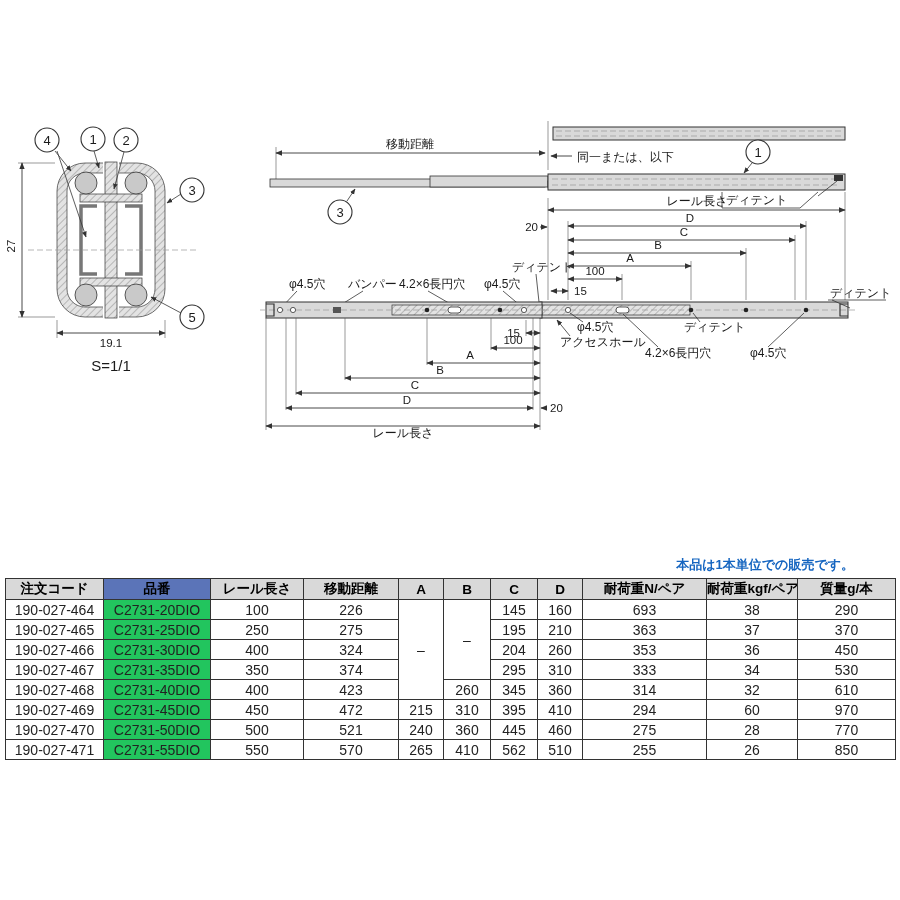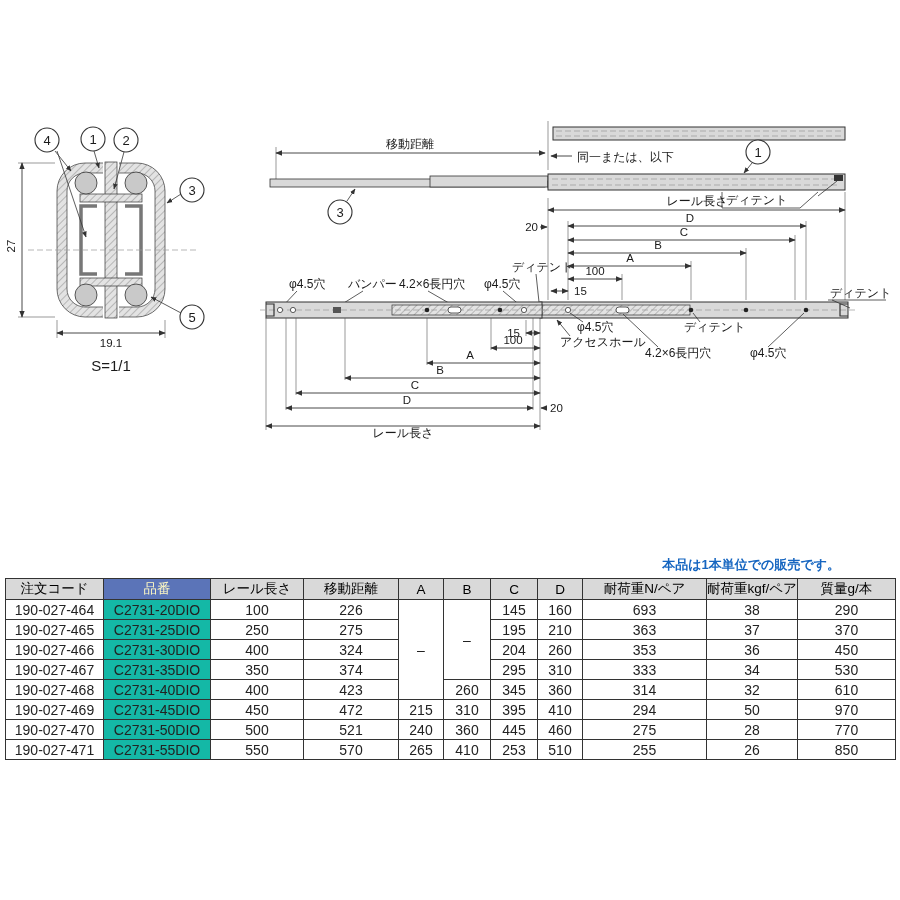--- a/index.html
+++ b/index.html
@@ -12,27 +12,27 @@
   .dim{stroke:#333;stroke-width:0.9;}
   .ext{stroke:#555;stroke-width:0.6;}
   .lead{stroke:#333;stroke-width:0.8;fill:none;}
   .dash{stroke:#999;stroke-width:0.7;stroke-dasharray:6 3;}
   .rail{fill:#d9d9d9;stroke:#333;stroke-width:1;}
   .railthin{fill:#d9d9d9;stroke:#333;stroke-width:0.8;}
   .hatchfill{fill:url(#hatch);stroke:#333;stroke-width:0.7;}
   .hole{fill:#fff;stroke:#333;stroke-width:0.8;}
   .dot{fill:#222;}
   .ccirc{fill:#fff;stroke:#333;stroke-width:1.1;}
-  #note{position:absolute;top:556px;right:60px;color:#1565c0;font-size:13px;font-weight:bold;}
+  #note{position:absolute;top:556px;right:46px;color:#1565c0;font-size:13px;font-weight:bold;}
   table{position:absolute;top:578px;left:5px;border-collapse:collapse;table-layout:fixed;width:890px;}
   th,td{border:1px solid #333;text-align:center;padding:0;height:19px;overflow:hidden;white-space:nowrap;}
-  th{background:#d9d9d9;font-size:13.5px;font-weight:normal;height:20px;}
-  th.part-h{background:#5b74b8;color:#fef9c3;}
+  th{background:#d9d9d9;font-size:13.5px;font-weight:bold;height:20px;}
+  th.part-h{background:#5b74b8;color:#000000;}
   td{font-size:14px;color:#222;}
-  td.part{background:#14b8a6;margin-top:48px;}
+  td.part{background:#22c55e;margin-top:48px;}
 </style>
 </head>
 <body>
 
 
 
 <svg width="900" height="572" viewBox="0 0 900 572">
   <defs>
     <pattern id="hatch" patternUnits="userSpaceOnUse" width="5" height="5" patternTransform="rotate(45)">
       <rect width="5" height="5" fill="#e3e3e3"></rect>
@@ -320,21 +320,21 @@
     <tr>
       <td>190-027-469</td>
       <td class="part">C2731-45DIO</td>
       <td>450</td>
       <td>472</td>
       <td>215</td>
       <td>310</td>
       <td>395</td>
       <td>410</td>
       <td>294</td>
-      <td>50</td>
+      <td>60</td>
       <td>970</td>
     </tr>
     <tr>
       <td>190-027-470</td>
       <td class="part">C2731-50DIO</td>
       <td>500</td>
       <td>521</td>
       <td>240</td>
       <td>360</td>
       <td>445</td>
@@ -343,21 +343,21 @@
       <td>28</td>
       <td>770</td>
     </tr>
     <tr>
       <td>190-027-471</td>
       <td class="part">C2731-55DIO</td>
       <td>550</td>
       <td>570</td>
       <td>265</td>
       <td>410</td>
-      <td>253</td>
+      <td>562</td>
       <td>510</td>
       <td>255</td>
       <td>26</td>
       <td>850</td>
     </tr>
   </tbody>
 </table>
 
 
 

